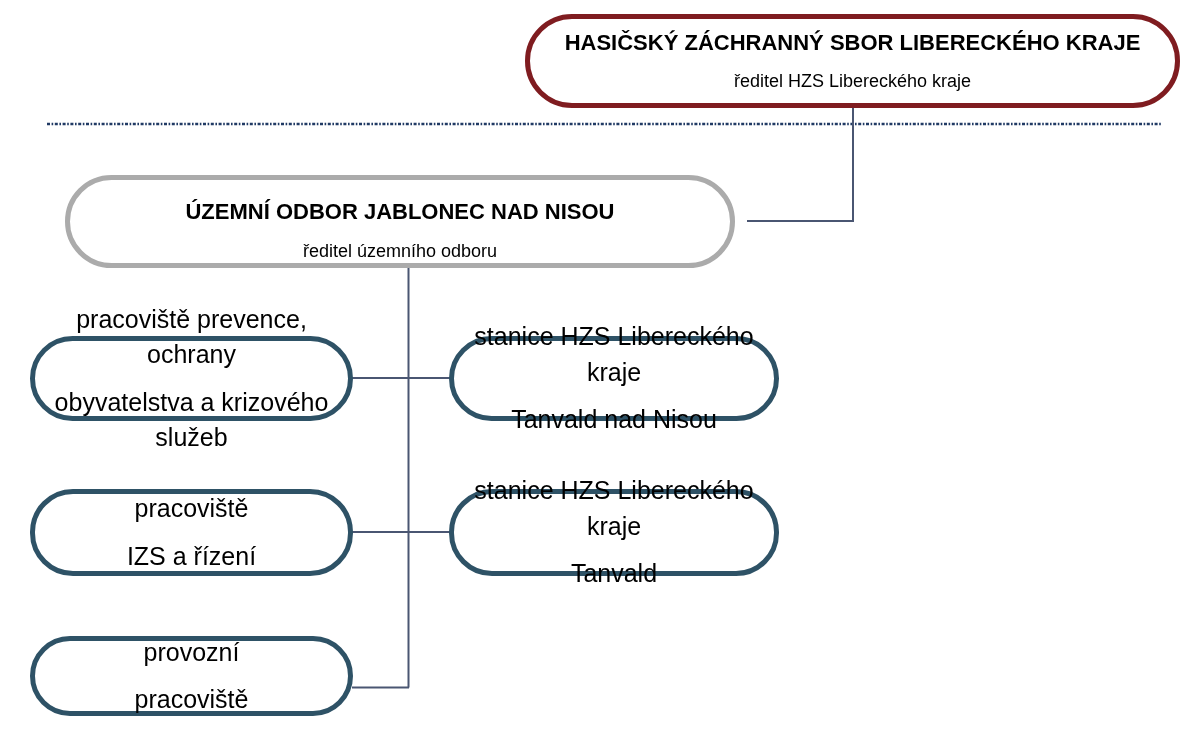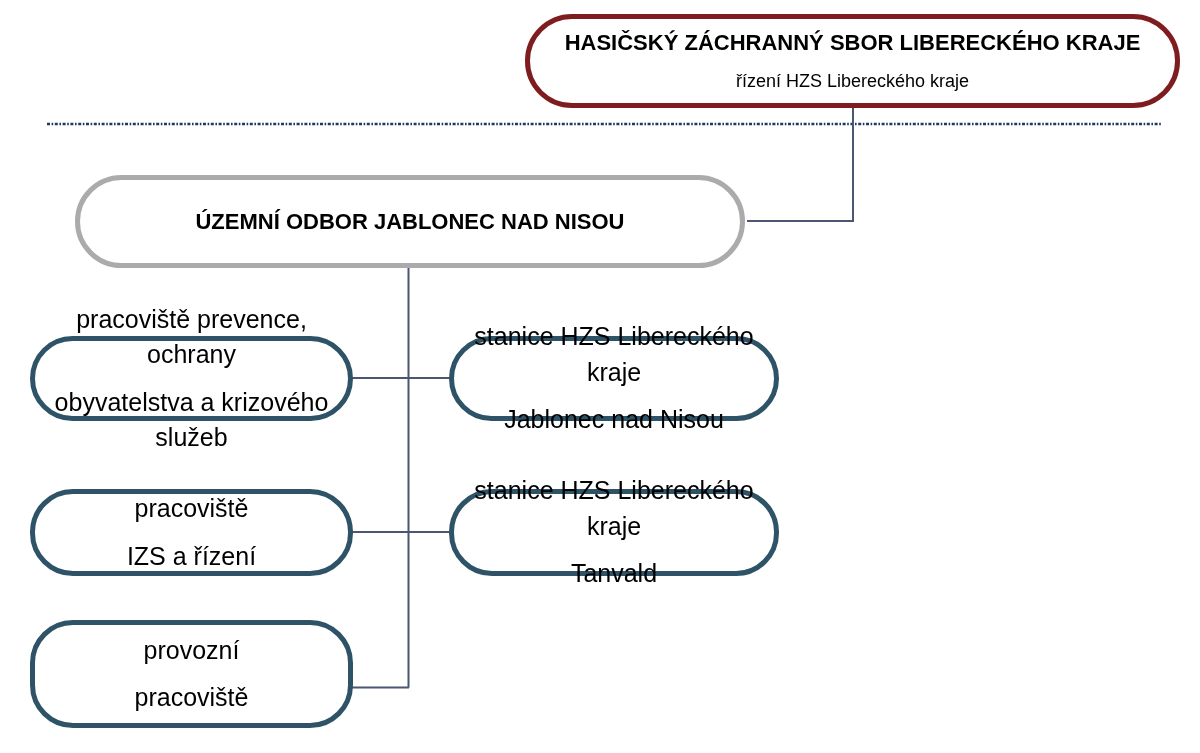--- a/index.html
+++ b/index.html
@@ -29,32 +29,32 @@
     box-sizing:border-box;
     display:flex;flex-direction:column;align-items:center;justify-content:center;
     text-align:center;
     gap:12px;
   }
   .node-root{
     left:525px;top:14px;width:655px;height:94px;
     border:5px solid var(--c-root);border-radius:48px;
   }
   .node-division{
-    left:75px;top:175px;width:670px;height:93px;
-    border:5px solid var(--c-division);border-radius:47px;
+    left:65px;top:175px;width:670px;height:93px;
+    border:5px solid var(--c-division);border-radius:47px;justify-content:flex-end;
   }
   .node-unit{
     border:5px solid var(--c-unit);border-radius:43px;
     font-size:25px;line-height:1.42;
   }
   .unit-left{left:30px;width:323px;}
   .unit-right{left:449px;width:330px;}
   .u-l1{top:336px;height:85px;}
   .u-l2{top:489px;height:87px;}
-  .u-l3{top:620px;height:108px;}
+  .u-l3{top:636px;height:80px;}
   .u-r1{top:336px;height:85px;}
   .u-r2{top:489px;height:87px;}
   .node-title{font-weight:bold;font-size:22px;line-height:1.25;}
   .node-subtitle{font-size:18px;line-height:1.3;margin-top:2px;}
 </style>
 </head>
 <body>
 
 <div class="page">
 
@@ -62,45 +62,46 @@
     <path class="dashed-sep" d="M47,124 H1162"></path>
     <polyline class="wire" points="853,106 853,221 747,221"></polyline>
     <line class="wire" x1="408.5" y1="266" x2="408.5" y2="687.5"></line>
     <line class="wire" x1="352" y1="378" x2="466" y2="378"></line>
     <line class="wire" x1="352" y1="532" x2="466" y2="532"></line>
     <line class="wire" x1="352" y1="687.5" x2="409" y2="687.5"></line>
   </svg>
 
   <div class="node node-root">
     <div class="node-title">HASIČSKÝ ZÁCHRANNÝ SBOR LIBERECKÉHO KRAJE</div>
-    <div class="node-subtitle">řízení HZS Libereckého kraje</div>
+    <div class="node-subtitle">ředitel HZS Libereckého kraje</div>
   </div>
 
   <div class="node node-division">
     <div class="node-title">ÚZEMNÍ ODBOR JABLONEC NAD NISOU</div>
+    <div class="node-subtitle">ředitel územního odboru</div>
   </div>
 
   <div class="node node-unit unit-left u-l1">
     <div>pracoviště prevence, ochrany</div>
     <div>obyvatelstva a krizového služeb</div>
   </div>
 
   <div class="node node-unit unit-left u-l2">
     <div>pracoviště</div>
     <div>IZS a řízení</div>
   </div>
 
   <div class="node node-unit unit-left u-l3">
     <div>provozní</div>
     <div>pracoviště</div>
   </div>
 
   <div class="node node-unit unit-right u-r1">
     <div>stanice HZS Libereckého kraje</div>
-    <div>Jablonec nad Nisou</div>
+    <div>Tanvald nad Nisou</div>
   </div>
 
   <div class="node node-unit unit-right u-r2">
     <div>stanice HZS Libereckého kraje</div>
     <div>Tanvald</div>
   </div>
 
 </div>
 
 </body></html>

